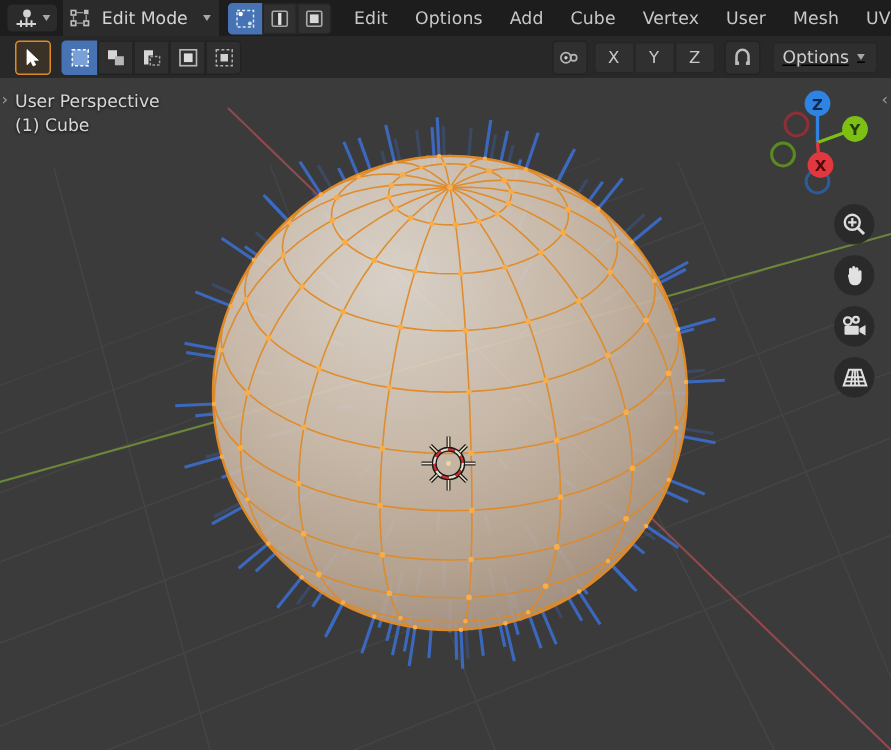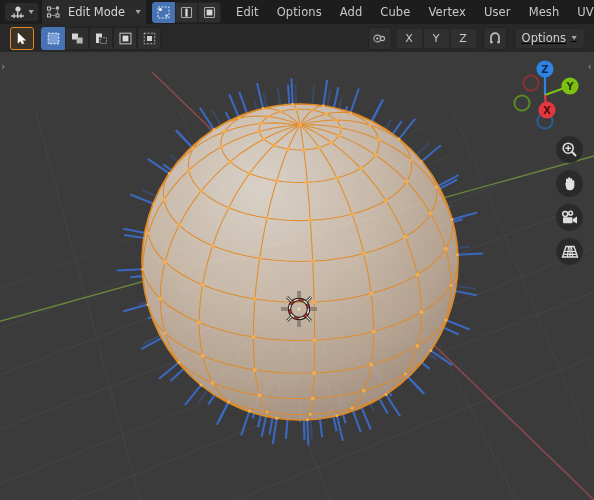--- a/index.html
+++ b/index.html
@@ -624,20 +624,24 @@
             <line x1="11" y1="0" x2="18" y2="0"></line>
           <line x1="-12" y1="-12" x2="-7.5" y2="-7.5"></line>
             <line x1="7.5" y1="7.5" x2="12" y2="12"></line>
           <line x1="12" y1="-12" x2="7.5" y2="-7.5"></line>
             <line x1="-7.5" y1="7.5" x2="-12" y2="12"></line>
         </g>
         <circle r="1.6" fill="#f0d89a"></circle>
       </g>
     </svg>
 
+    <div class="overlay-text">
+      <div>User Perspective</div>
+      <div>(1) Cube</div>
+    </div>
 
     <div class="edge-arrow l">›</div>
     <div class="edge-arrow r">‹</div>
 
     <svg class="gizmo" viewBox="0 0 80 80">
       <line x1="40" y1="40" x2="40" y2="17" stroke="#2f83e3" stroke-width="2.2"></line>
       <line x1="40" y1="40" x2="62" y2="32" stroke="#7dc014" stroke-width="2.2"></line>
       <line x1="40" y1="40" x2="41" y2="52" stroke="#e0383e" stroke-width="2.2"></line>
 
       <circle cx="17" cy="48" r="7.6" fill="none" stroke="#5c8a22" stroke-width="2"></circle>

